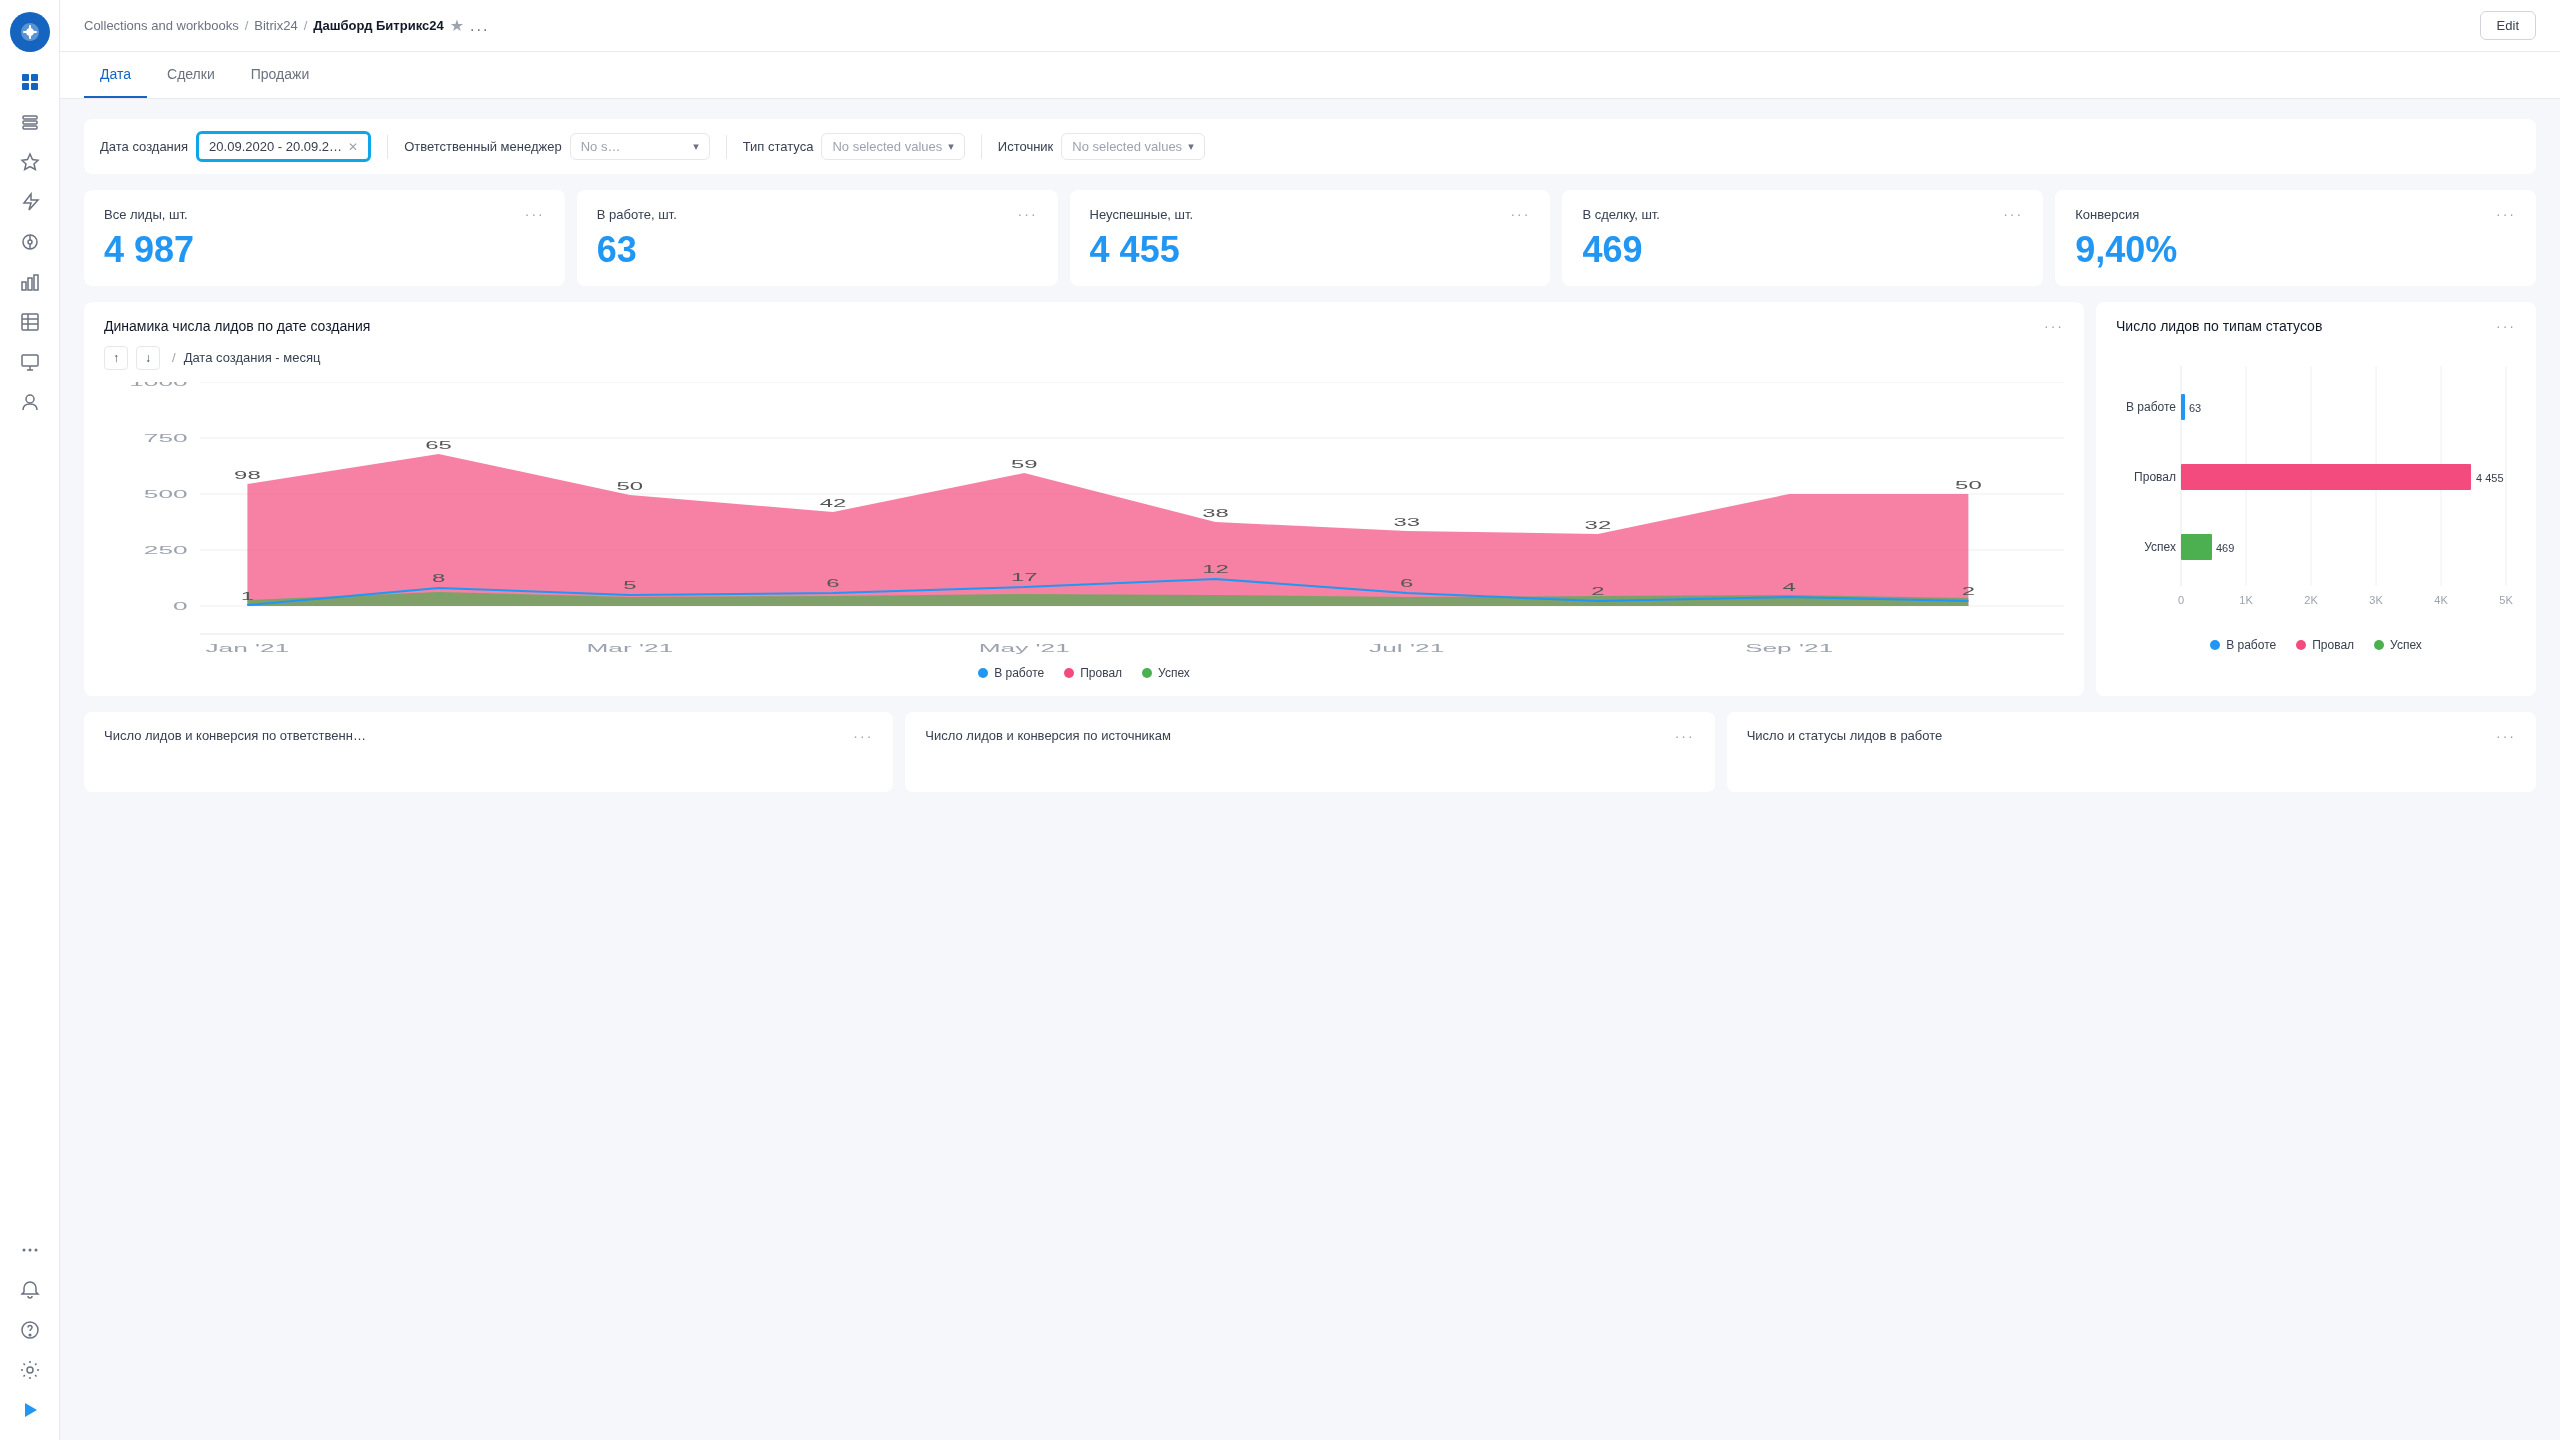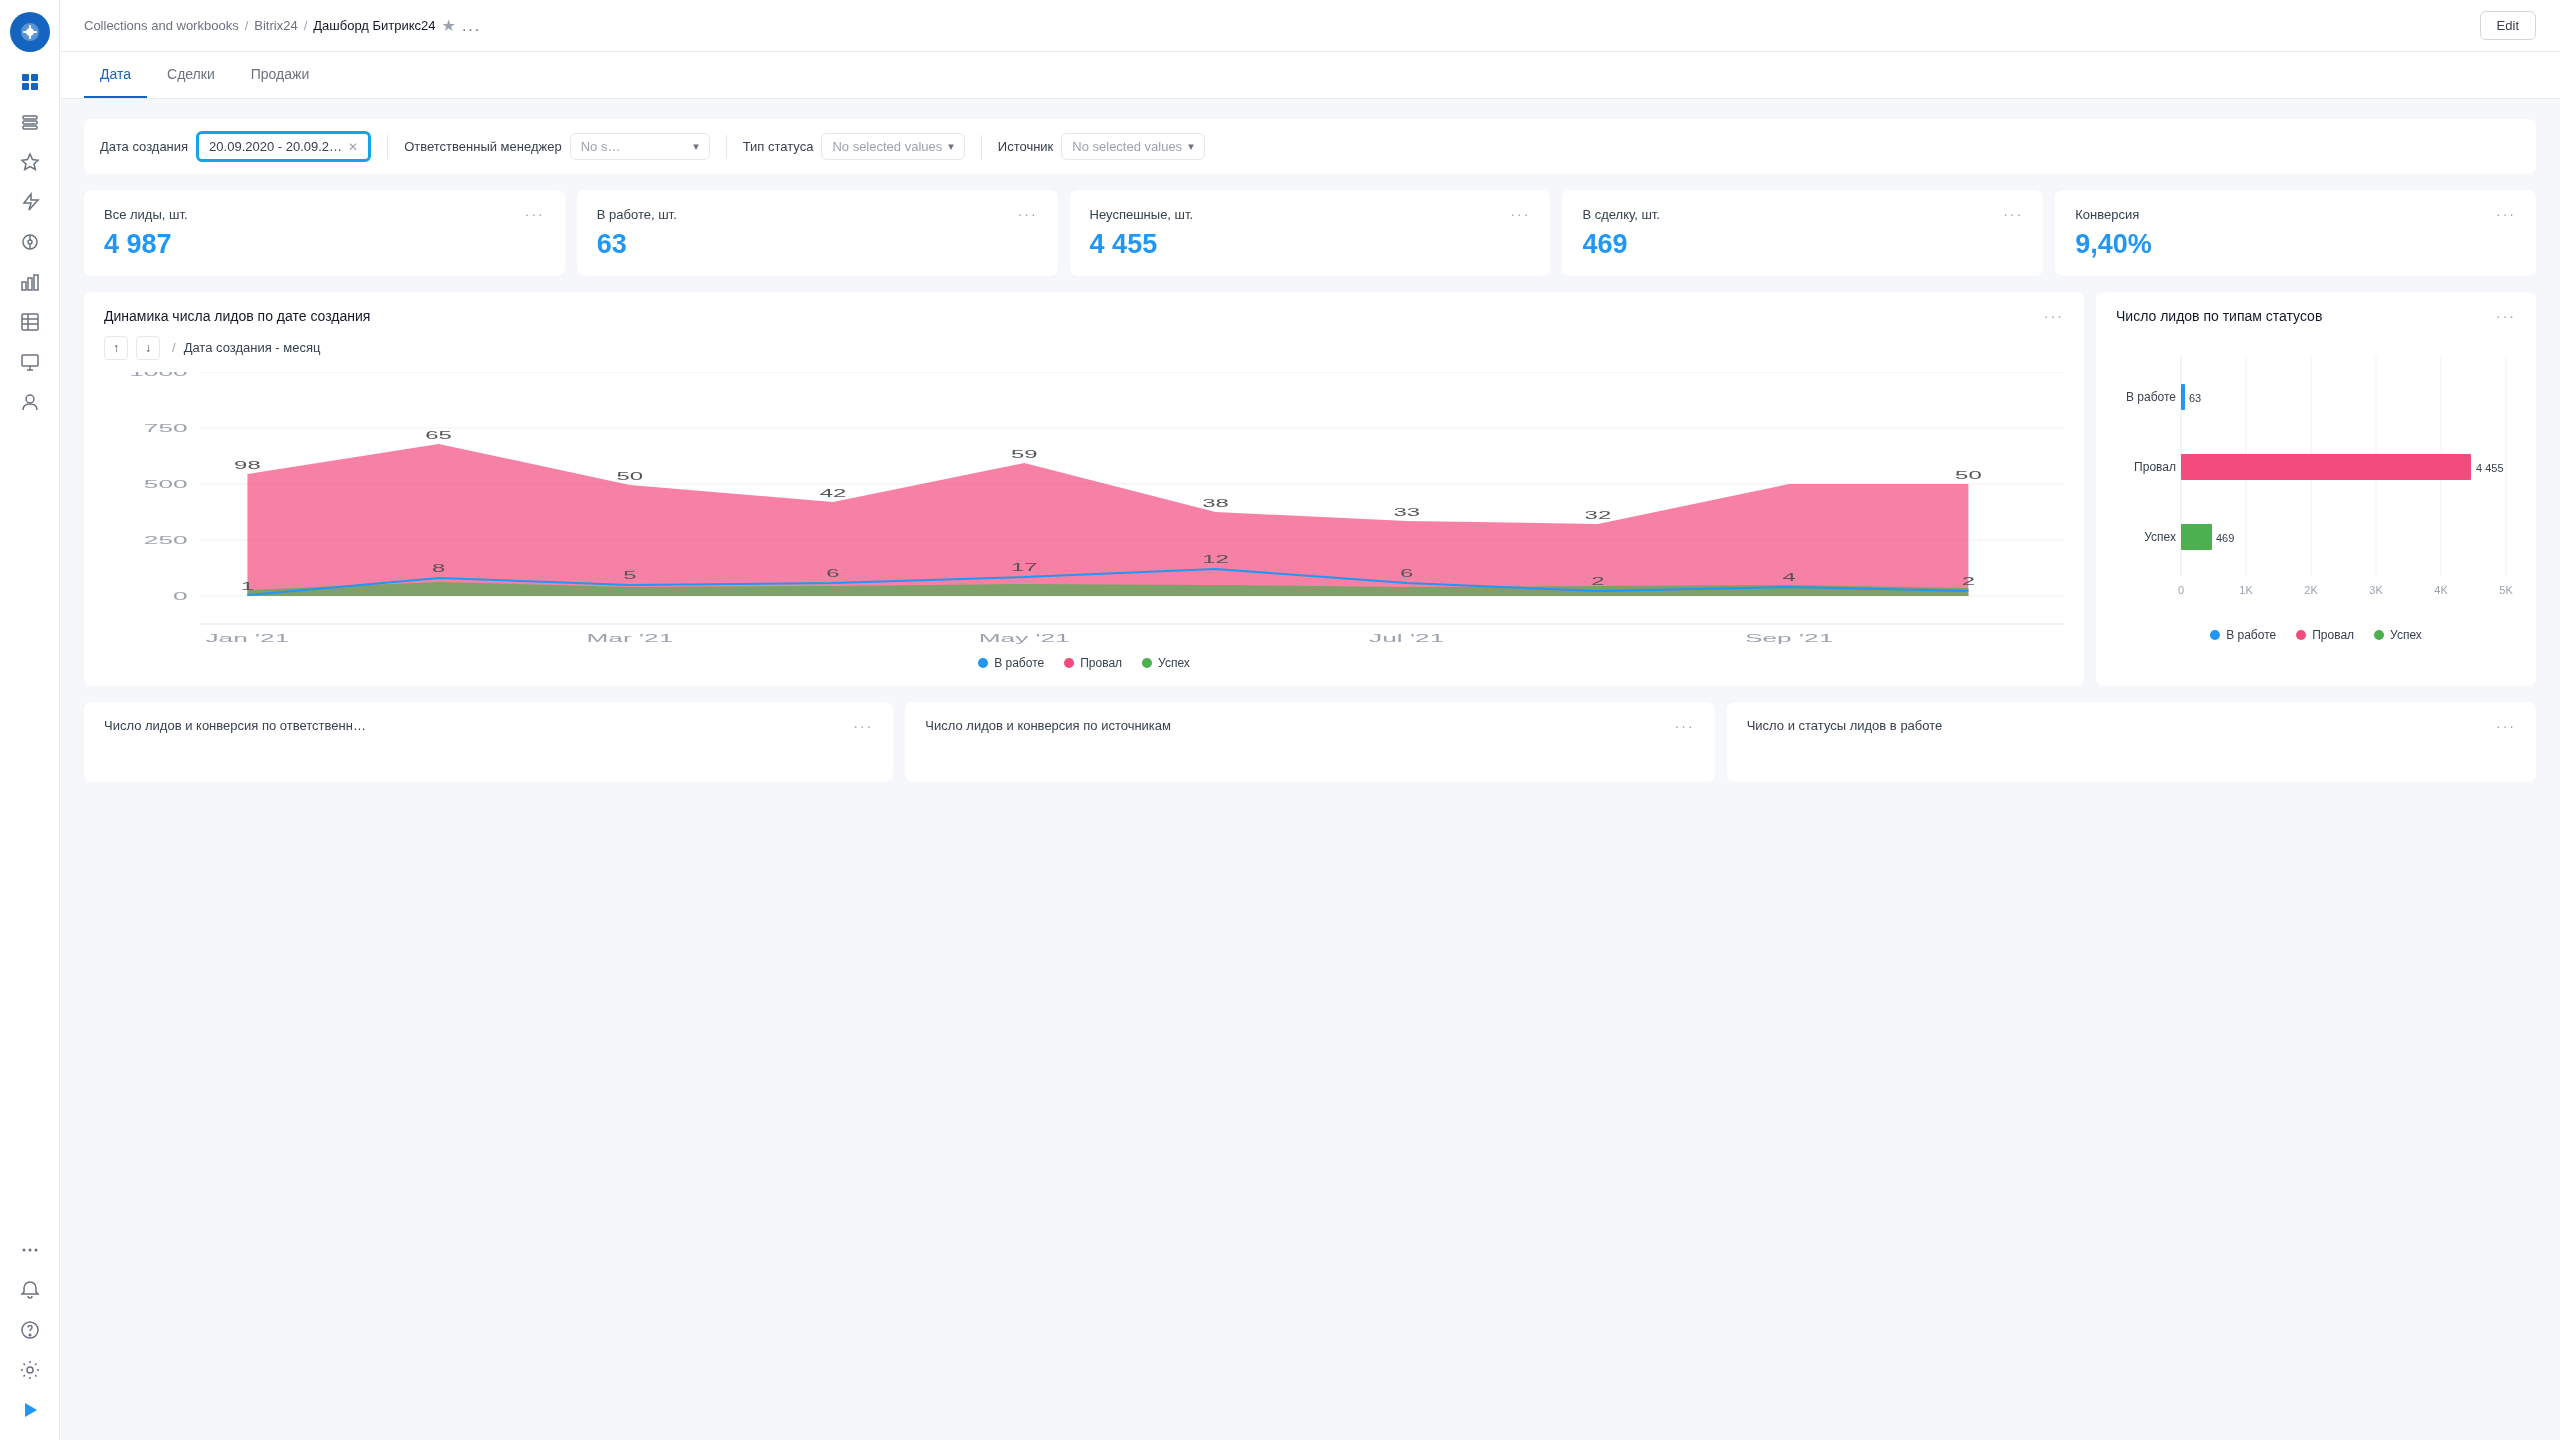--- a/index.html
+++ b/index.html
@@ -47,21 +47,21 @@
       padding: 0 24px;
       height: 52px;
       display: flex;
       align-items: center;
       justify-content: space-between;
       flex-shrink: 0;
     }
     .breadcrumb { display: flex; align-items: center; gap: 6px; font-size: 13px; color: #6b7280; }
     .breadcrumb a { color: #6b7280; text-decoration: none; }
     .breadcrumb .separator { color: #9ca3af; }
-    .breadcrumb .current { color: #111827; font-weight: 400; }
+    .breadcrumb .current { color: #111827; font-weight: 700; }
     .topbar-actions { display: flex; align-items: center; gap: 12px; }
     .star-icon { font-size: 16px; color: #9ca3af; cursor: pointer; }
     .more-icon { font-size: 16px; color: #6b7280; cursor: pointer; letter-spacing: 2px; }
     .edit-btn {
       padding: 6px 16px;
       border: 1px solid #d1d5db;
       border-radius: 6px;
       background: #fff;
       cursor: pointer;
       font-size: 13px;
@@ -145,21 +145,21 @@
       border-radius: 8px;
       padding: 16px 20px;
       position: relative;
     }
     .kpi-card-header {
       display: flex; justify-content: space-between; align-items: flex-end;
       margin-bottom: 8px;
     }
     .kpi-title { font-size: 13px; color: #374151; font-weight: 400; }
     .kpi-more { color: #9ca3af; cursor: pointer; font-size: 14px; letter-spacing: 2px; }
-    .kpi-value { font-size: 27px; font-weight: 600; color: #2196f3; line-height: 1.1; }
+    .kpi-value { font-size: 36px; font-weight: 600; color: #2196f3; line-height: 1.1; }
 
     
     .charts-row {
       display: grid;
       grid-template-columns: 1fr 440px;
       gap: 12px;
       margin-bottom: 16px;
     }
     .chart-card {
       background: #fff;

